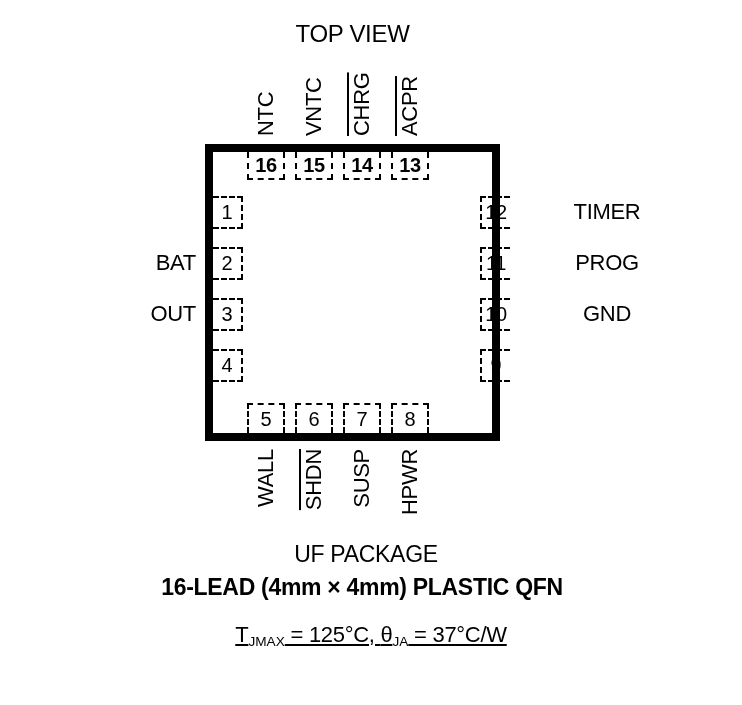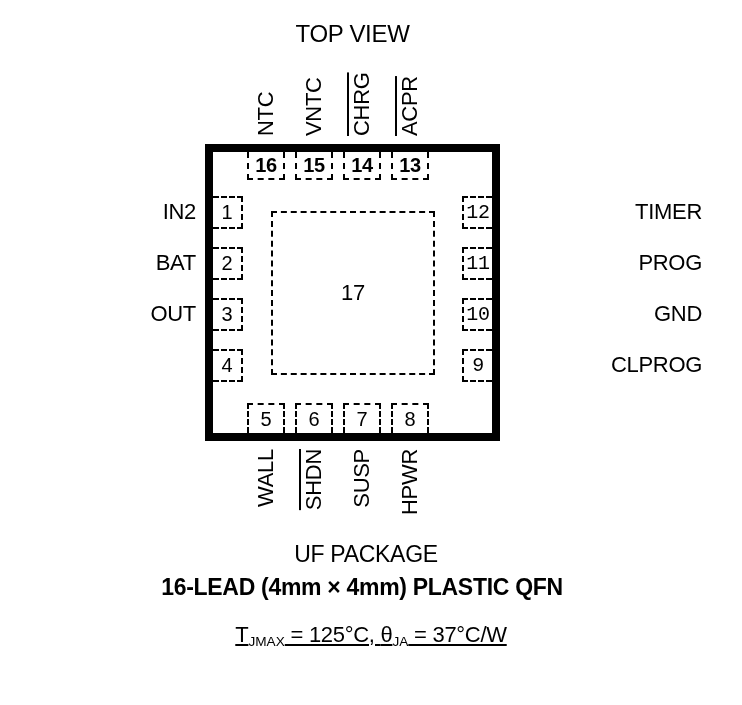--- a/index.html
+++ b/index.html
@@ -40,30 +40,30 @@
   .pin {
     position: absolute;
     border: 2px dashed #000;
     display: flex; align-items: center; justify-content: center;
     font-size: 20px;
     background: transparent;
   }
   .pin.t { top: 152px; width: 38px; height: 28px; border-top: none; font-weight: bold; }
   .pin.b { top: 403px; width: 38px; height: 30px; border-bottom: none; }
   .pin.l { left: 213px; width: 30px; height: 33px; border-left: none; }
-  .pin.r { left: 462px; width: 30px; height: 33px; border-right: none; font-family: Liberation Mono, monospace; }
+  .pin.r { left: 480px; width: 30px; height: 33px; border-right: none; }
 
   .hlabel {
     position: absolute;
     font-size: 22px;
     line-height: 26px;
     white-space: nowrap;
   }
   .hlabel.left  { left: 40px;  width: 156px; text-align: right; }
-  .hlabel.right { left: 512px; width: 190px; text-align: right; }
+  .hlabel.right { left: 512px; width: 190px; text-align: center; }
 
   .vlabel {
     position: absolute;
     width: 100px; height: 26px;
     font-size: 22px; line-height: 26px;
     transform: rotate(-90deg);
     white-space: nowrap;
   }
   .vlabel.vtop { top: 73px;  text-align: left; }
   .vlabel.vbot { top: 486px; text-align: right; }
@@ -82,23 +82,20 @@
 </style>
 </head>
 <body>
 
 <div class="canvas">
 
   <div class="title">TOP VIEW</div>
 
   <div class="pkg"></div>
 
-  <div class="epad">
-    <span>17</span>
-  </div>
 
   <div class="pin t" style="left:247px">
       <span>16</span>
     </div>
   <div class="pin t" style="left:295px">
       <span>15</span>
     </div>
   <div class="pin t" style="left:343px">
       <span>14</span>
     </div>
@@ -138,28 +135,26 @@
   <div class="pin r" style="top:247px">
       <span>11</span>
     </div>
   <div class="pin r" style="top:298px">
       <span>10</span>
     </div>
   <div class="pin r" style="top:349px">
       <span>9</span>
     </div>
 
-  <div class="hlabel left" style="top:199px">IN2</div>
   <div class="hlabel left" style="top:250px">BAT</div>
   <div class="hlabel left" style="top:301px">OUT</div>
 
   <div class="hlabel right" style="top:199px">TIMER</div>
   <div class="hlabel right" style="top:250px">PROG</div>
   <div class="hlabel right" style="top:301px">GND</div>
-  <div class="hlabel right" style="top:352px">CLPROG</div>
 
   <div class="vlabel vtop" style="left:216px">NTC</div>
   <div class="vlabel vtop" style="left:264px">VNTC</div>
   <div class="vlabel vtop ovl" style="left:312px">CHRG</div>
   <div class="vlabel vtop ovl" style="left:360px">ACPR</div>
 
   <div class="vlabel vbot" style="left:216px">WALL</div>
   <div class="vlabel vbot ovl" style="left:264px">SHDN</div>
   <div class="vlabel vbot" style="left:312px">SUSP</div>
   <div class="vlabel vbot" style="left:360px">HPWR</div>

